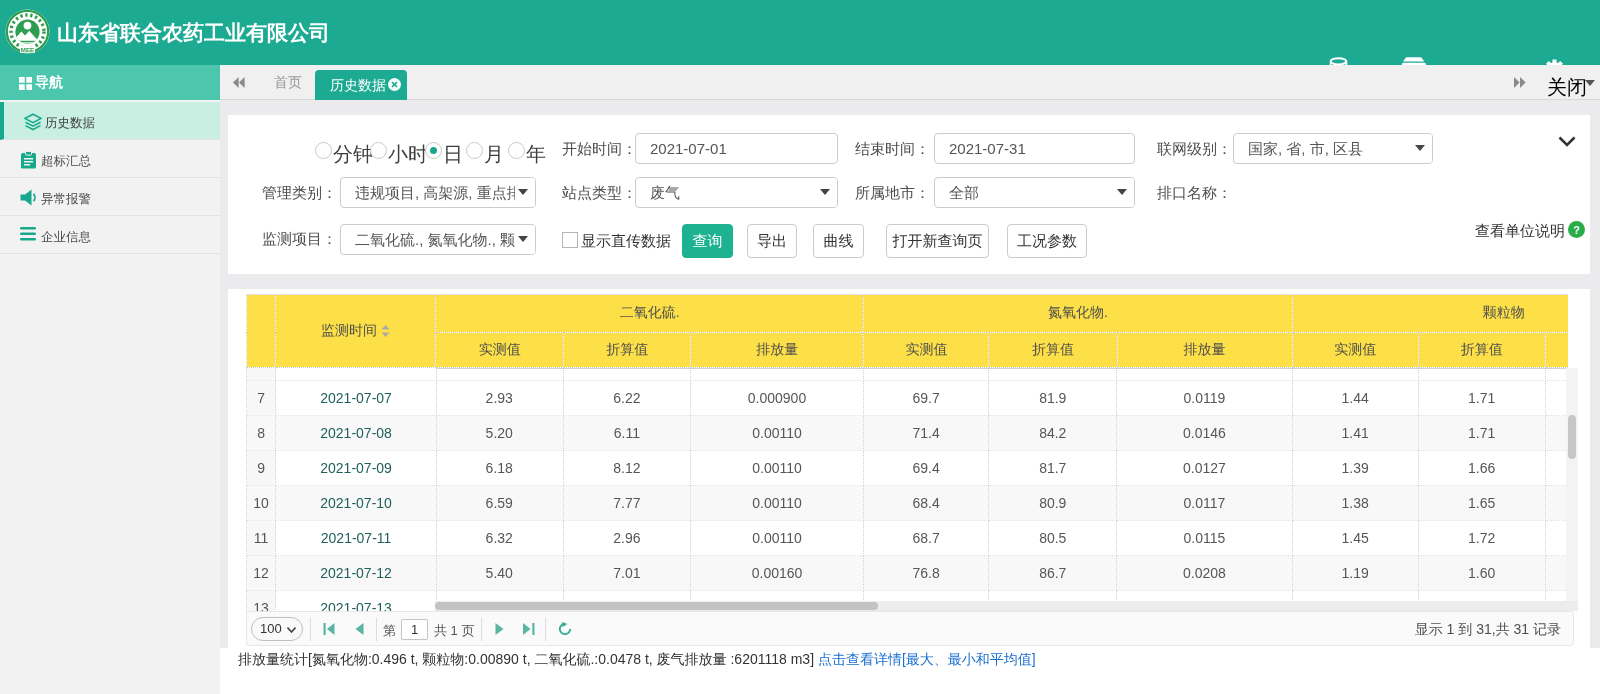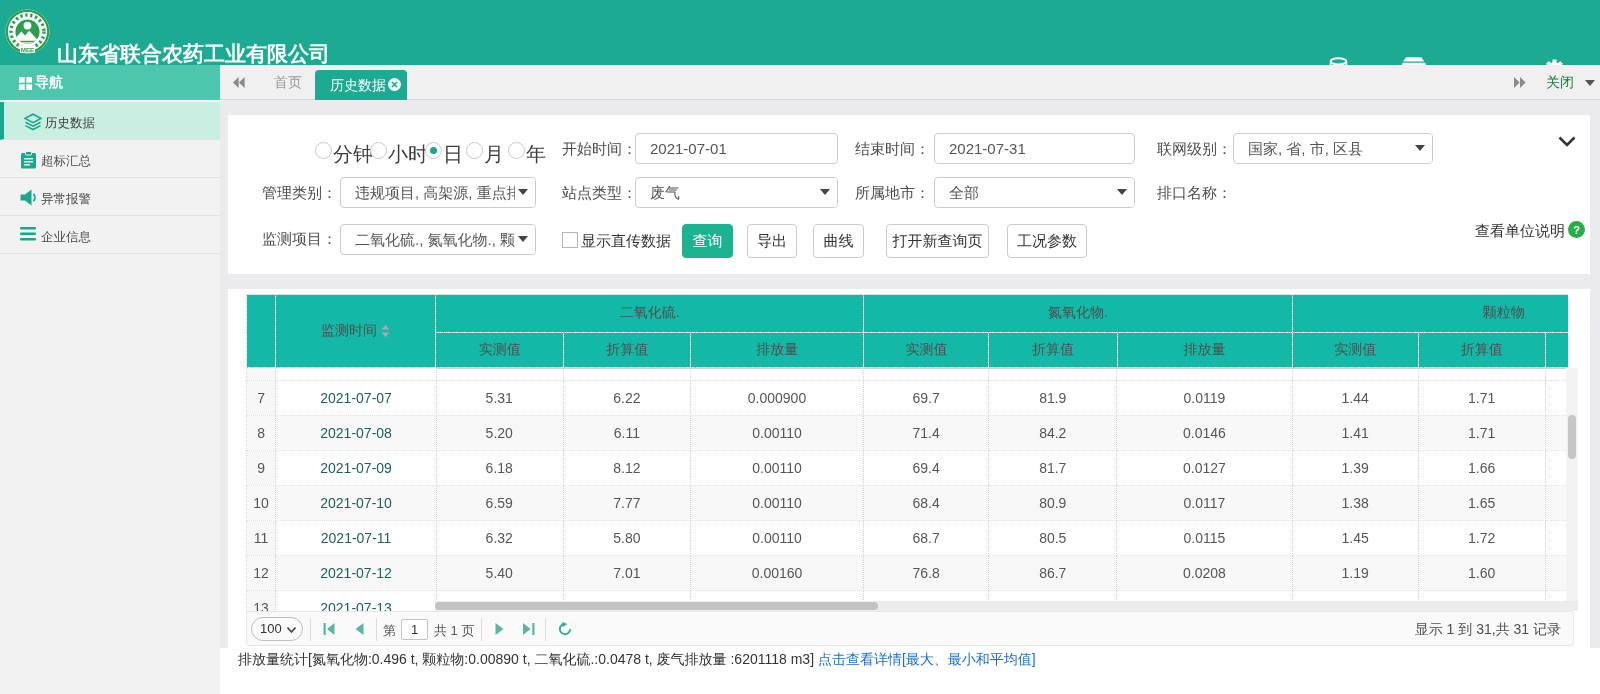--- a/index.html
+++ b/index.html
@@ -2,33 +2,33 @@
 <html lang="zh"><head>
 <meta charset="utf-8">
 <style>
   * { margin:0; padding:0; box-sizing:border-box; }
   html,body { width:1600px; height:694px; overflow:hidden; }
   body { font-family:"Liberation Sans", sans-serif; position:relative; background:#fff; }
   .abs { position:absolute; }
 
   
   #hdr { position:absolute; left:0; top:0; width:1600px; height:65px; background:#1caa92; }
-  #hdr h1 { position:absolute; left:57px; top:19px; font-size:21px; letter-spacing:0; color:#fff; font-weight:bold;margin-top:21px; }
+  #hdr h1 { position:absolute; left:57px; top:19px; font-size:21px; letter-spacing:0; color:#fff; font-weight:bold; }
   .navitem { position:absolute; top:16px; width:73px; height:65px; text-align:right; color:#fff;margin-top:33px; }
   .navitem.active { background:#15846e; }
   .navitem .nlabel { position:absolute; left:0; right:0; top:39px; font-size:14px; }
   .navitem svg { position:absolute; left:50%; top:8px; transform:translateX(-50%); }
 
   
   #tabrow { position:absolute; left:220px; top:65px; width:1380px; height:35px; background:#f0f0f0; border-bottom:1px solid #d9d9d9; }
   #navhead { position:absolute; left:0; top:65px; width:220px; height:35px; background:#4cc7ae; color:#fff; }
   #navhead .t { position:absolute; left:35px; top:9px; font-size:14px; font-weight:bold; }
   .tab-home { position:absolute; left:54px; top:9px; font-size:14px; color:#999; }
   .tab-active { position:absolute; left:95px; top:5px; width:92px; height:30px; background:#1caa92; border-radius:4px 4px 0 0; color:#fff; font-size:14px; line-height:30px; padding-left:15px; }
-  .tab-right { position:absolute; right:26px; top:9px; font-size:14px; color:#15803d; }
+  .tab-right { position:absolute; right:13px; top:9px; font-size:20px; color:#000000; }
 
   
   #side { position:absolute; left:0; top:100px; width:220px; height:594px; background:#f2f2f2; padding-top:2px; }
   .sitem { position:relative; height:38px; border-bottom:1px solid #e2e2e2; color:#4a4a4a; font-size:12.5px; }
   .sitem .sl { position:absolute; left:41px; top:13px; }
   .sitem svg { position:absolute; left:20px; top:11px; }
   .sitem.on { background:#c9efe3; border-left:4px solid #18a88b; }
   .sitem.on .sl { left:41px; color:#3f3f3f; }
   .sitem.on svg { left:20px; }
 
@@ -53,21 +53,21 @@
   #ghead { position:absolute; left:4px; top:10px; width:1322px; height:75px; overflow:hidden; border-top:1px solid #e2e2e2; border-bottom:1px solid #d2d2d2; }
   #gbody { position:absolute; left:4px; top:84px; width:1322px; height:233px; overflow:hidden; }
   #gfrozen { position:absolute; left:4px; top:84px; width:191px; height:245px; overflow:hidden; background:#fff; }
   #gfrozen td:first-child { border-left:1px dotted #d5d5d5; }
   #gfrozen td { border-right:1px dotted #cfcfcf; border-bottom:1px dotted #e0e0e0; height:35px; color:#565656; }
   #gfrozen td:first-child { color:#555; background:#f7f7f7; }
   #gfrozen td:nth-child(2) { color:#20605a; }
   #gfrozen tr.alt td { background:#f8f8f8; }
   table.grid { border-collapse:collapse; table-layout:fixed; width:1470px; }
   table.grid td, table.grid th { font-weight:normal; font-size:14px; color:#4f4f4f; text-align:center; padding:0; overflow:hidden; white-space:nowrap; }
-  #ghead th { background:#14b8a6; border-right:1px dotted #c9c9c9; border-bottom:1px dotted #c9c9c9; height:35px; }
+  #ghead th { background:#fde047; border-right:1px dotted #c9c9c9; border-bottom:1px dotted #c9c9c9; height:35px; }
   #ghead tr:first-child th { height:37px; }
   #ghead th:first-child { border-left:1px dotted #d5d5d5; }
   #gbody td { border-right:1px dotted #cfcfcf; border-bottom:1px dotted #e0e0e0; height:35px; color:#565656; }
   #gbody td:first-child { color:#555; background:#f7f7f7; }
   #gbody td:nth-child(2) { color:#20605a; }
   #gbody tr.alt td { background:#f8f8f8; }
   .pgsep { position:absolute; top:334px; width:1px; height:23px; background:#ddd; }
   .pgtxt { position:absolute; font-size:13px; color:#555; }
 </style>
 </head>
@@ -320,21 +320,21 @@
               <td></td>
               <td></td>
               <td></td>
               <td></td>
               <td></td>
               <td></td>
             </tr>
         <tr>
               <td>7</td>
               <td>2021-07-07</td>
-              <td>5.31</td>
+              <td>2.93</td>
               <td>6.22</td>
               <td>0.000900</td>
               <td>69.7</td>
               <td>81.9</td>
               <td>0.0119</td>
               <td>1.44</td>
               <td>1.71</td>
               <td>0.000164</td>
             </tr>
         <tr class="alt">
@@ -373,21 +373,21 @@
               <td>80.9</td>
               <td>0.0117</td>
               <td>1.38</td>
               <td>1.65</td>
               <td>0.000168</td>
             </tr>
         <tr>
               <td>11</td>
               <td>2021-07-11</td>
               <td>6.32</td>
-              <td>5.80</td>
+              <td>2.96</td>
               <td>0.00110</td>
               <td>68.7</td>
               <td>80.5</td>
               <td>0.0115</td>
               <td>1.45</td>
               <td>1.72</td>
               <td>0.000164</td>
             </tr>
         <tr class="alt">
               <td>12</td>

